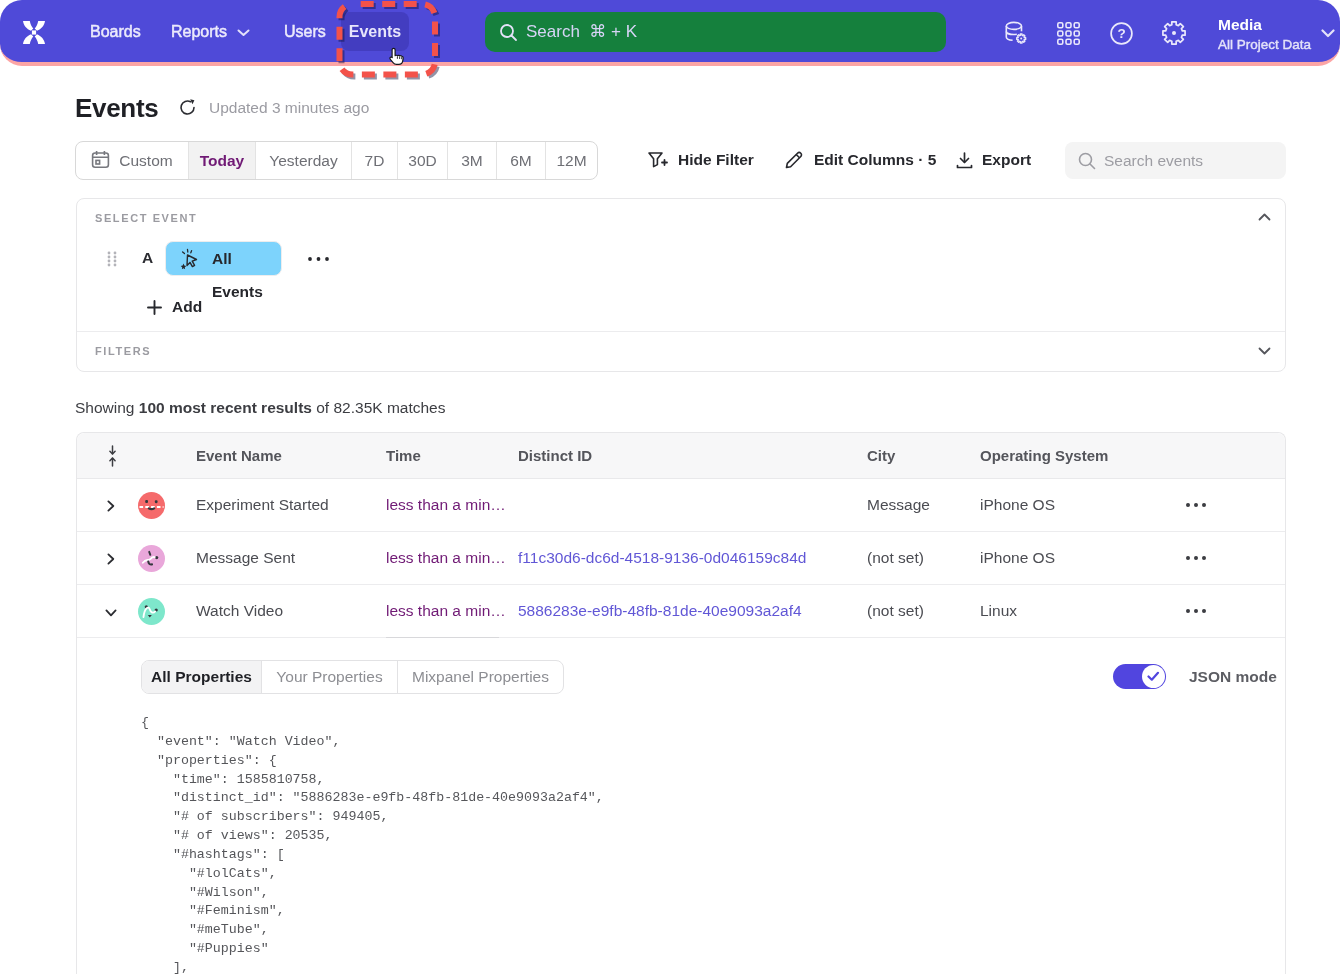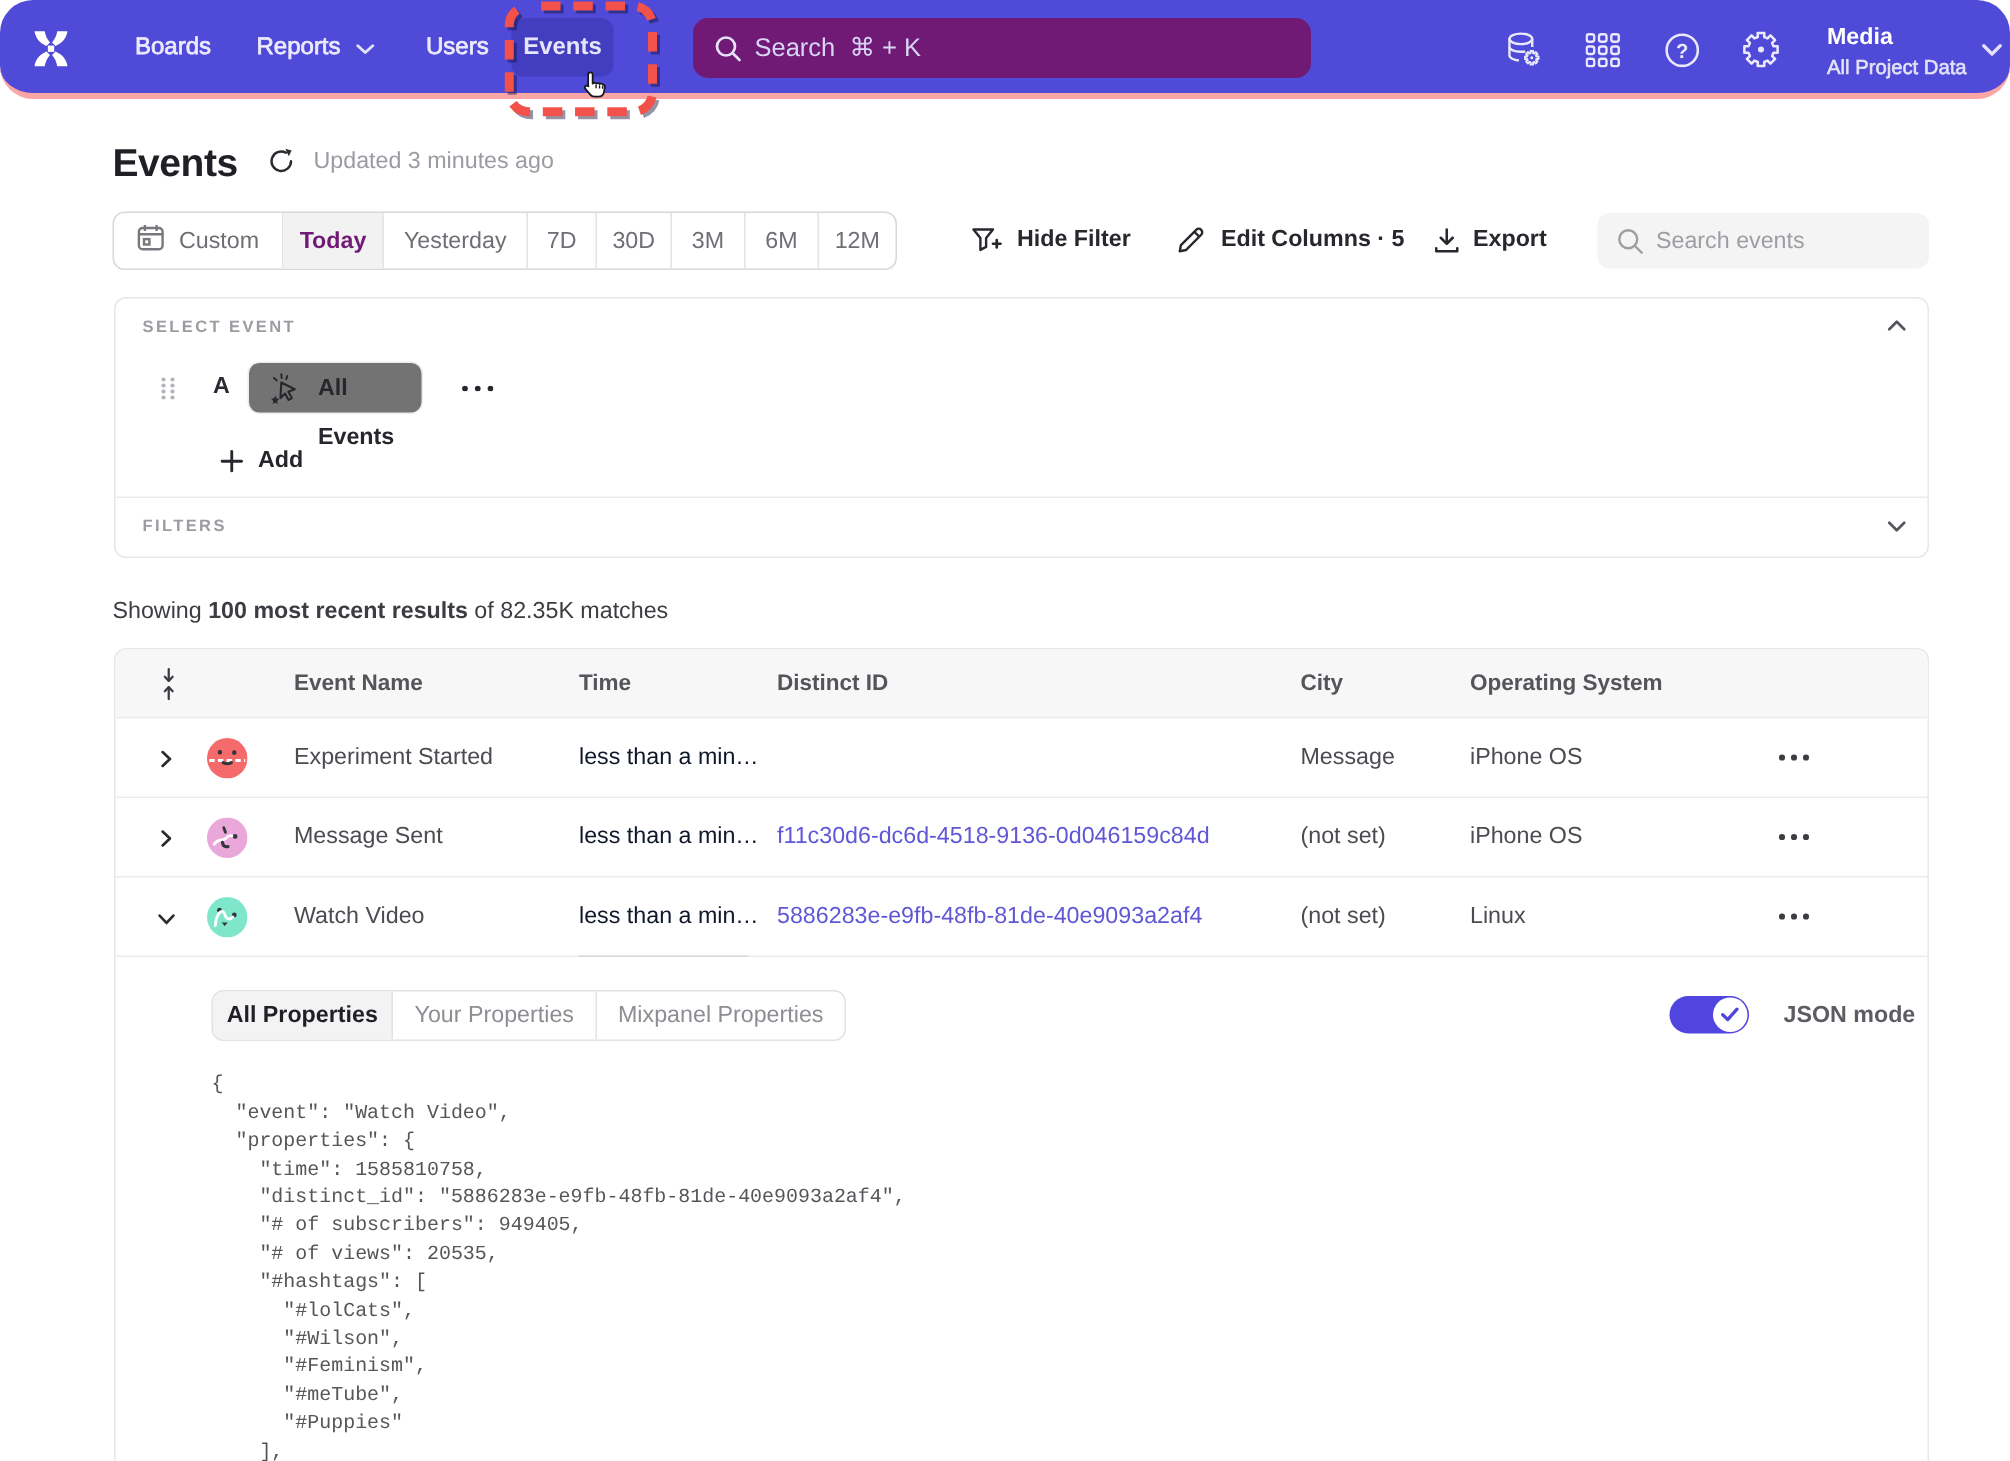--- a/index.html
+++ b/index.html
@@ -8,22 +8,22 @@
 .abs { position:absolute; }
 
 
 #nav { position:absolute; top:0; left:0; width:1340px; height:66px;
   background:#4f4ad8; border-bottom:4px solid #fca5a5;border-radius:22px; }
 #nav .navlink { position:absolute; top:0; height:64px; line-height:64px;
   color:#eceafc; font-size:16px; font-weight:400; -webkit-text-stroke:0.5px #eceafc; }
 #evbtn { position:absolute; left:341px; top:12px; width:68px; height:39px;
   background:#433dc0; border-radius:8px; color:#e7e5fb; font-size:16px; font-weight:600;
   text-align:center; line-height:39px; }
-#searchbox { position:absolute; left:462px; top:12px; width:412px; height:40px;
-  background:#701a75; border-radius:10px; }
+#searchbox { position:absolute; left:485px; top:12px; width:461px; height:40px;
+  background:#15803d; border-radius:10px; }
 #searchbox .ph { position:absolute; left:41px; top:0; height:40px; line-height:40px;
   color:#d7d4f6; font-size:17px; }
 .navicon { position:absolute; top:0; }
 
 
 #annot { position:absolute; left:330px; top:-6px; z-index:50; pointer-events:none; }
 
 
 #title { position:absolute; left:75px; top:93px; font-size:26px; font-weight:700;
   color:#1f2025; letter-spacing:-0.3px; }
@@ -42,40 +42,40 @@
 #searchevents { position:absolute; left:1065px; top:142px; width:221px; height:37px;
   background:#f4f4f4; border-radius:8px; }
 #searchevents span { position:absolute; left:39px; top:0; height:37px; line-height:37px;
   color:#9d9da3; font-size:15.5px; }
 
 
 #card { position:absolute; left:76px; top:198px; width:1210px; height:174px;
   border:1px solid #e7e7e9; border-radius:8px; background:#fff; }
 .lbl { font-size:11px; font-weight:700; color:#9b9ba1; letter-spacing:1.6px; }
 #chip { position:absolute; left:88px; top:42px; width:117px; height:35px;
-  background:#737373; border:1px solid #ededee; border-radius:8px; }
+  background:#7dd3fc; border:1px solid #ededee; border-radius:8px; }
 #chip span { position:absolute; left:46px; top:0; height:33px; line-height:33px;
   font-size:15.5px; font-weight:600; color:#26272c; }
 #adbtn { position:absolute; left:70px; top:96px; height:24px; display:flex;
   align-items:center; font-size:15.5px; font-weight:600; color:#26272c; }
 #carddiv { position:absolute; left:0; top:132px; width:100%; height:1px; background:#ececee; }
 
 
 #showing { position:absolute; left:75px; top:399px; font-size:15.5px; color:#3c3d42; }
 
 
 #tbl { position:absolute; left:76px; top:432px; width:1210px; height:542px;
   border:1px solid #e7e7e9; border-bottom:none; border-radius:8px 8px 0 0; background:#fff; }
 #thead { position:absolute; left:0; top:0; width:100%; height:46px; background:#f7f7f8;
   border-bottom:1px solid #e9e9eb; border-radius:8px 8px 0 0; }
 .th { position:absolute; top:0; height:46px; line-height:46px; font-size:15px;
   font-weight:700; color:#54555b; }
 .row { position:absolute; left:0; width:100%; height:53px; border-bottom:1px solid #ececee; }
 .cell { position:absolute; top:0; height:52px; line-height:52px; font-size:15.5px; color:#4b4c52; }
-.time { color:#0f172a; }
+.time { color:#701a75; }
 .link { color:#6157d6; }
 .dots3 { position:absolute; left:1109px; top:50%; margin-top:-2px; width:20px; height:4px; }
 .dots3 i { position:absolute; top:0; width:3.8px; height:3.8px; border-radius:50%; background:#3c3d42; }
 
 
 #tabs { position:absolute; left:64px; top:227px; height:34px; display:flex;
   border:1px solid #e2e2e4; border-radius:8px; overflow:hidden; background:#fff; }
 #tabs .tab { height:32px; line-height:32px; text-align:center; font-size:15.5px;
   color:#8d8e93; font-weight:500; border-right:1px solid #e2e2e4; }
 #tabs .tab:last-child { border-right:none; }

